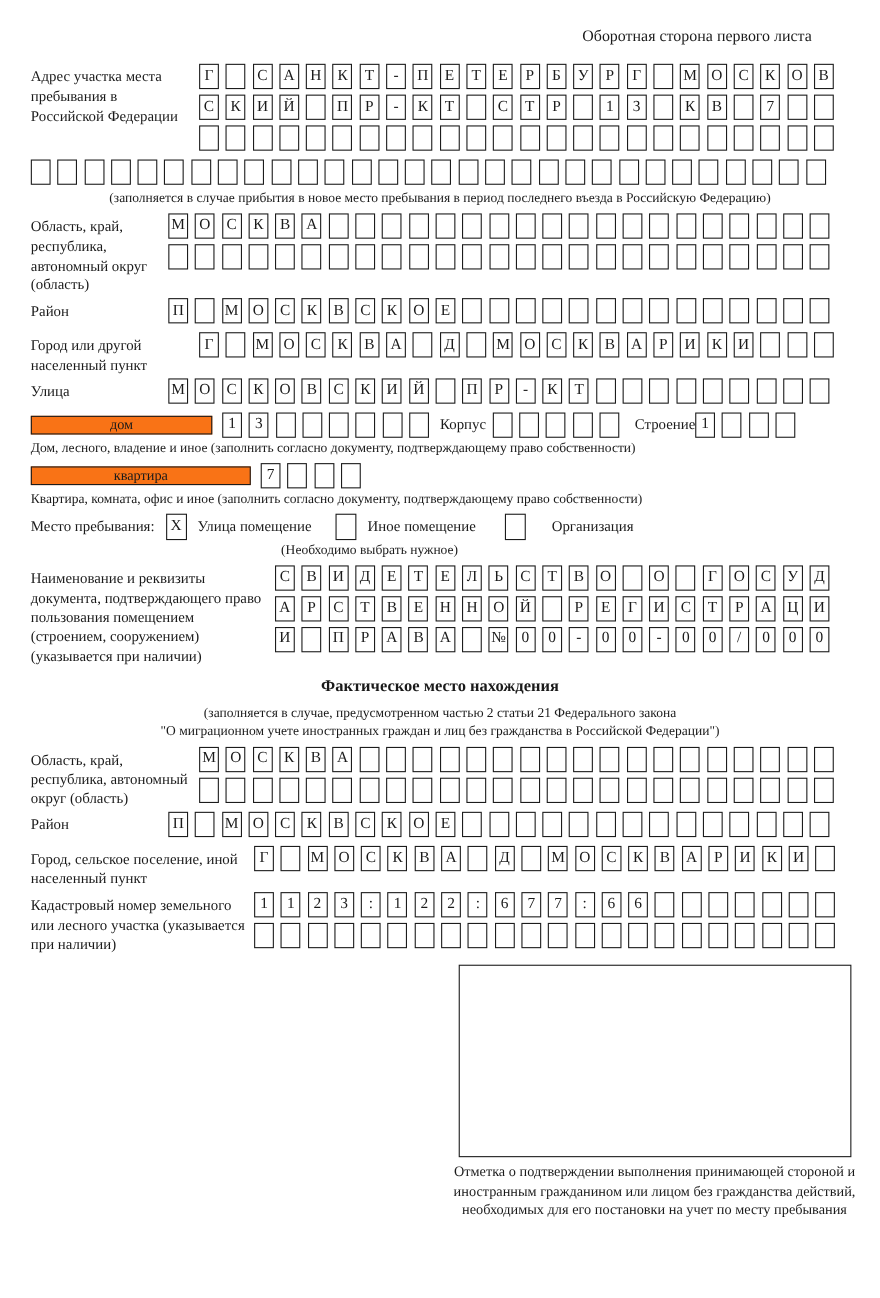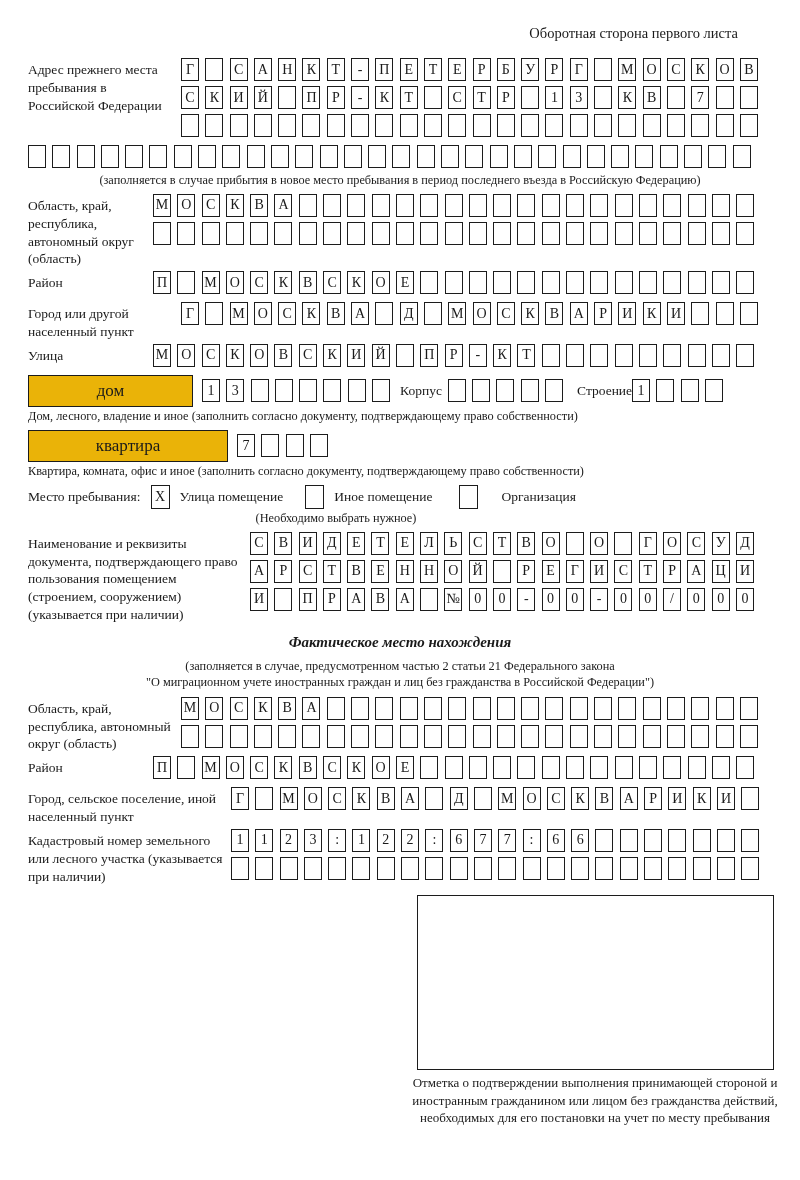--- a/index.html
+++ b/index.html
@@ -26,27 +26,27 @@
   .cell {
     width: 18px; height: 23px; flex: 0 0 18px;
     border: 1.6px solid #1c1c1c;
     display: flex; align-items: center; justify-content: center;
     font-size: 14px; line-height: 1; background:#fff;
   }
 
   .note { font-size: 12.3px; line-height: 1.3; }
   .note.center { text-align: center; }
   .section-title { text-align: center; font-weight: bold; font-size: 15.5px; margin: 6px 0 8px 0; }
-  .sub-title { text-align: center; font-weight: bold; font-size: 15px; margin: 10px 0 8px 0; font-style: italic; }
+  .sub-title { text-align: center; font-weight: bold; font-size: 15px; margin: 10px 0 8px 0; }
 
   .inline-row { display: flex; align-items: center; margin-bottom: 2px; }
   .named-box {
-    border: 1.6px solid #1c1c1c; height: 32px;
+    border: 1.6px solid #1c1c1c; height: 17px;
     display: flex; align-items: center; justify-content: center;
-    font-size: 17px; background:#eab308;
+    font-size: 13px; background:#f97316;
   }
   .dom-box { width: 165px; flex: 0 0 165px; margin-right: 9px; }
   .kv-box { width: 200px; flex: 0 0 200px; margin-right: 9px; }
   .inline-label { font-size: 13.5px; }
 
   .chk {
     width: 19px; height: 24px; flex: 0 0 19px;
     border: 1.6px solid #1c1c1c;
     display: flex; align-items: center; justify-content: center;
     font-size: 14px; background:#fff;
@@ -63,21 +63,21 @@
   .note-under { margin-bottom: 5px; }
 </style>
 </head>
 <body>
 
 <div class="page">
 
   <div class="top-note">Оборотная сторона первого листа</div>
 
   <div class="field">
-    <div class="label w153">Адрес прежнего места пребывания в Российской Федерации</div>
+    <div class="label w153">Адрес участка места пребывания в Российской Федерации</div>
     <div class="rows">
       <div class="grid-row">
           <div class="cell">Г</div>
           <div class="cell"></div>
           <div class="cell">С</div>
           <div class="cell">А</div>
           <div class="cell">Н</div>
           <div class="cell">К</div>
           <div class="cell">Т</div>
           <div class="cell">-</div>

